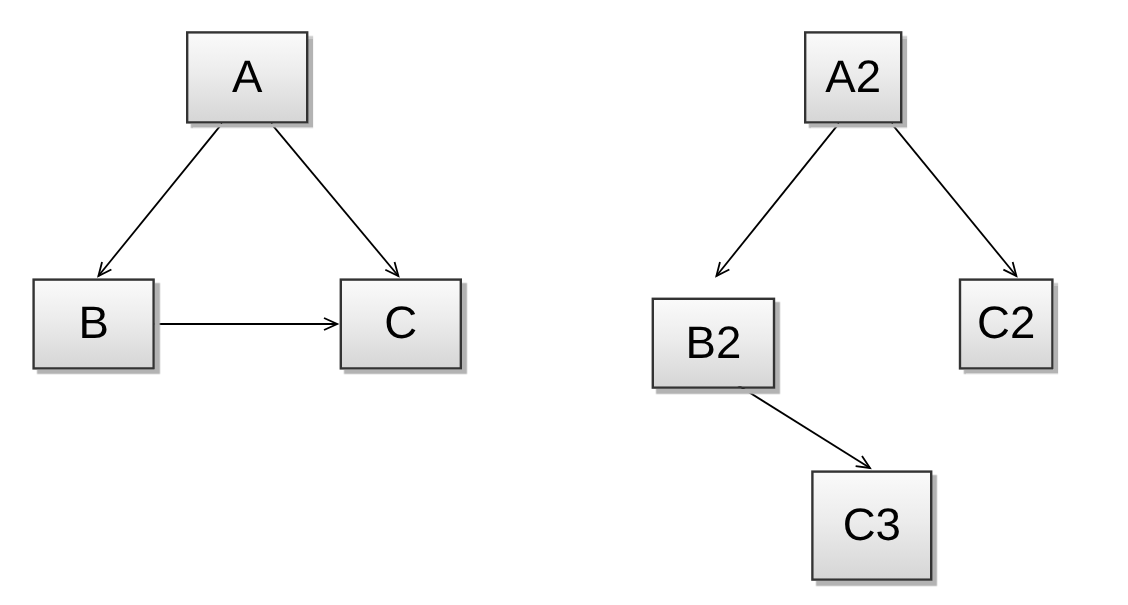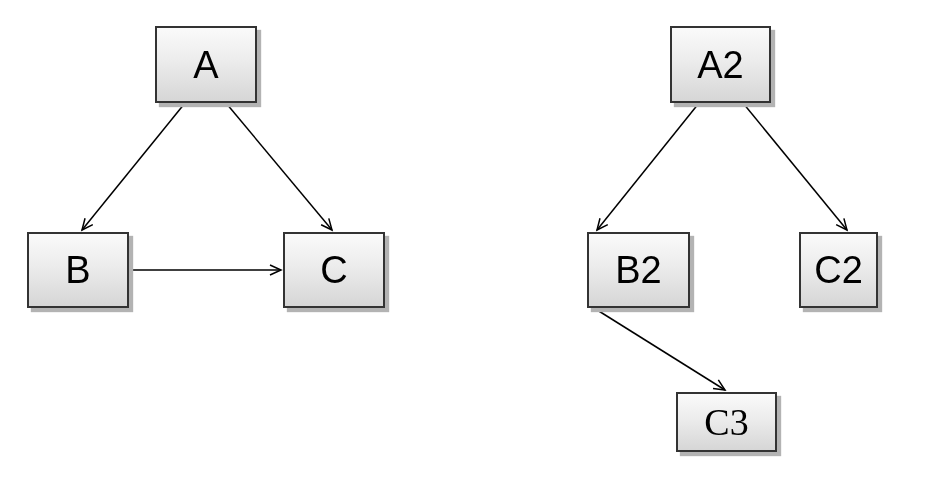--- a/index.html
+++ b/index.html
@@ -64,26 +64,26 @@
   <div id="node-layer">
       <div class="node" style="left: 155px; top: 26px; width: 102px; height: 77px;">
         <span class="node-label">A</span>
       </div>
       <div class="node" style="left: 27px; top: 232px; width: 102px; height: 76px;">
         <span class="node-label">B</span>
       </div>
       <div class="node" style="left: 283px; top: 232px; width: 102px; height: 76px;">
         <span class="node-label">C</span>
       </div>
-      <div class="node" style="left: 670px; top: 26px; width: 101px; height: 77px;">
+      <div class="node" style="left: 670px; top: 26px; width: 82px; height: 77px;">
         <span class="node-label">A2</span>
       </div>
-      <div class="node" style="left: 543px; top: 232px; width: 103px; height: 76px; margin-left: 44px;">
+      <div class="node" style="left: 543px; top: 248px; width: 103px; height: 76px;">
         <span class="node-label">B2</span>
       </div>
       <div class="node" style="left: 799px; top: 232px; width: 79px; height: 76px;">
         <span class="node-label">C2</span>
       </div>
-      <div class="node" style="left: 676px; top: 392px; width: 101px; height: 60px; font-family: Liberation Serif, serif;">
+      <div class="node" style="left: 676px; top: 392px; width: 101px; height: 92px;">
         <span class="node-label">C3</span>
       </div>
     </div>
 </div>
 
 </body></html>

